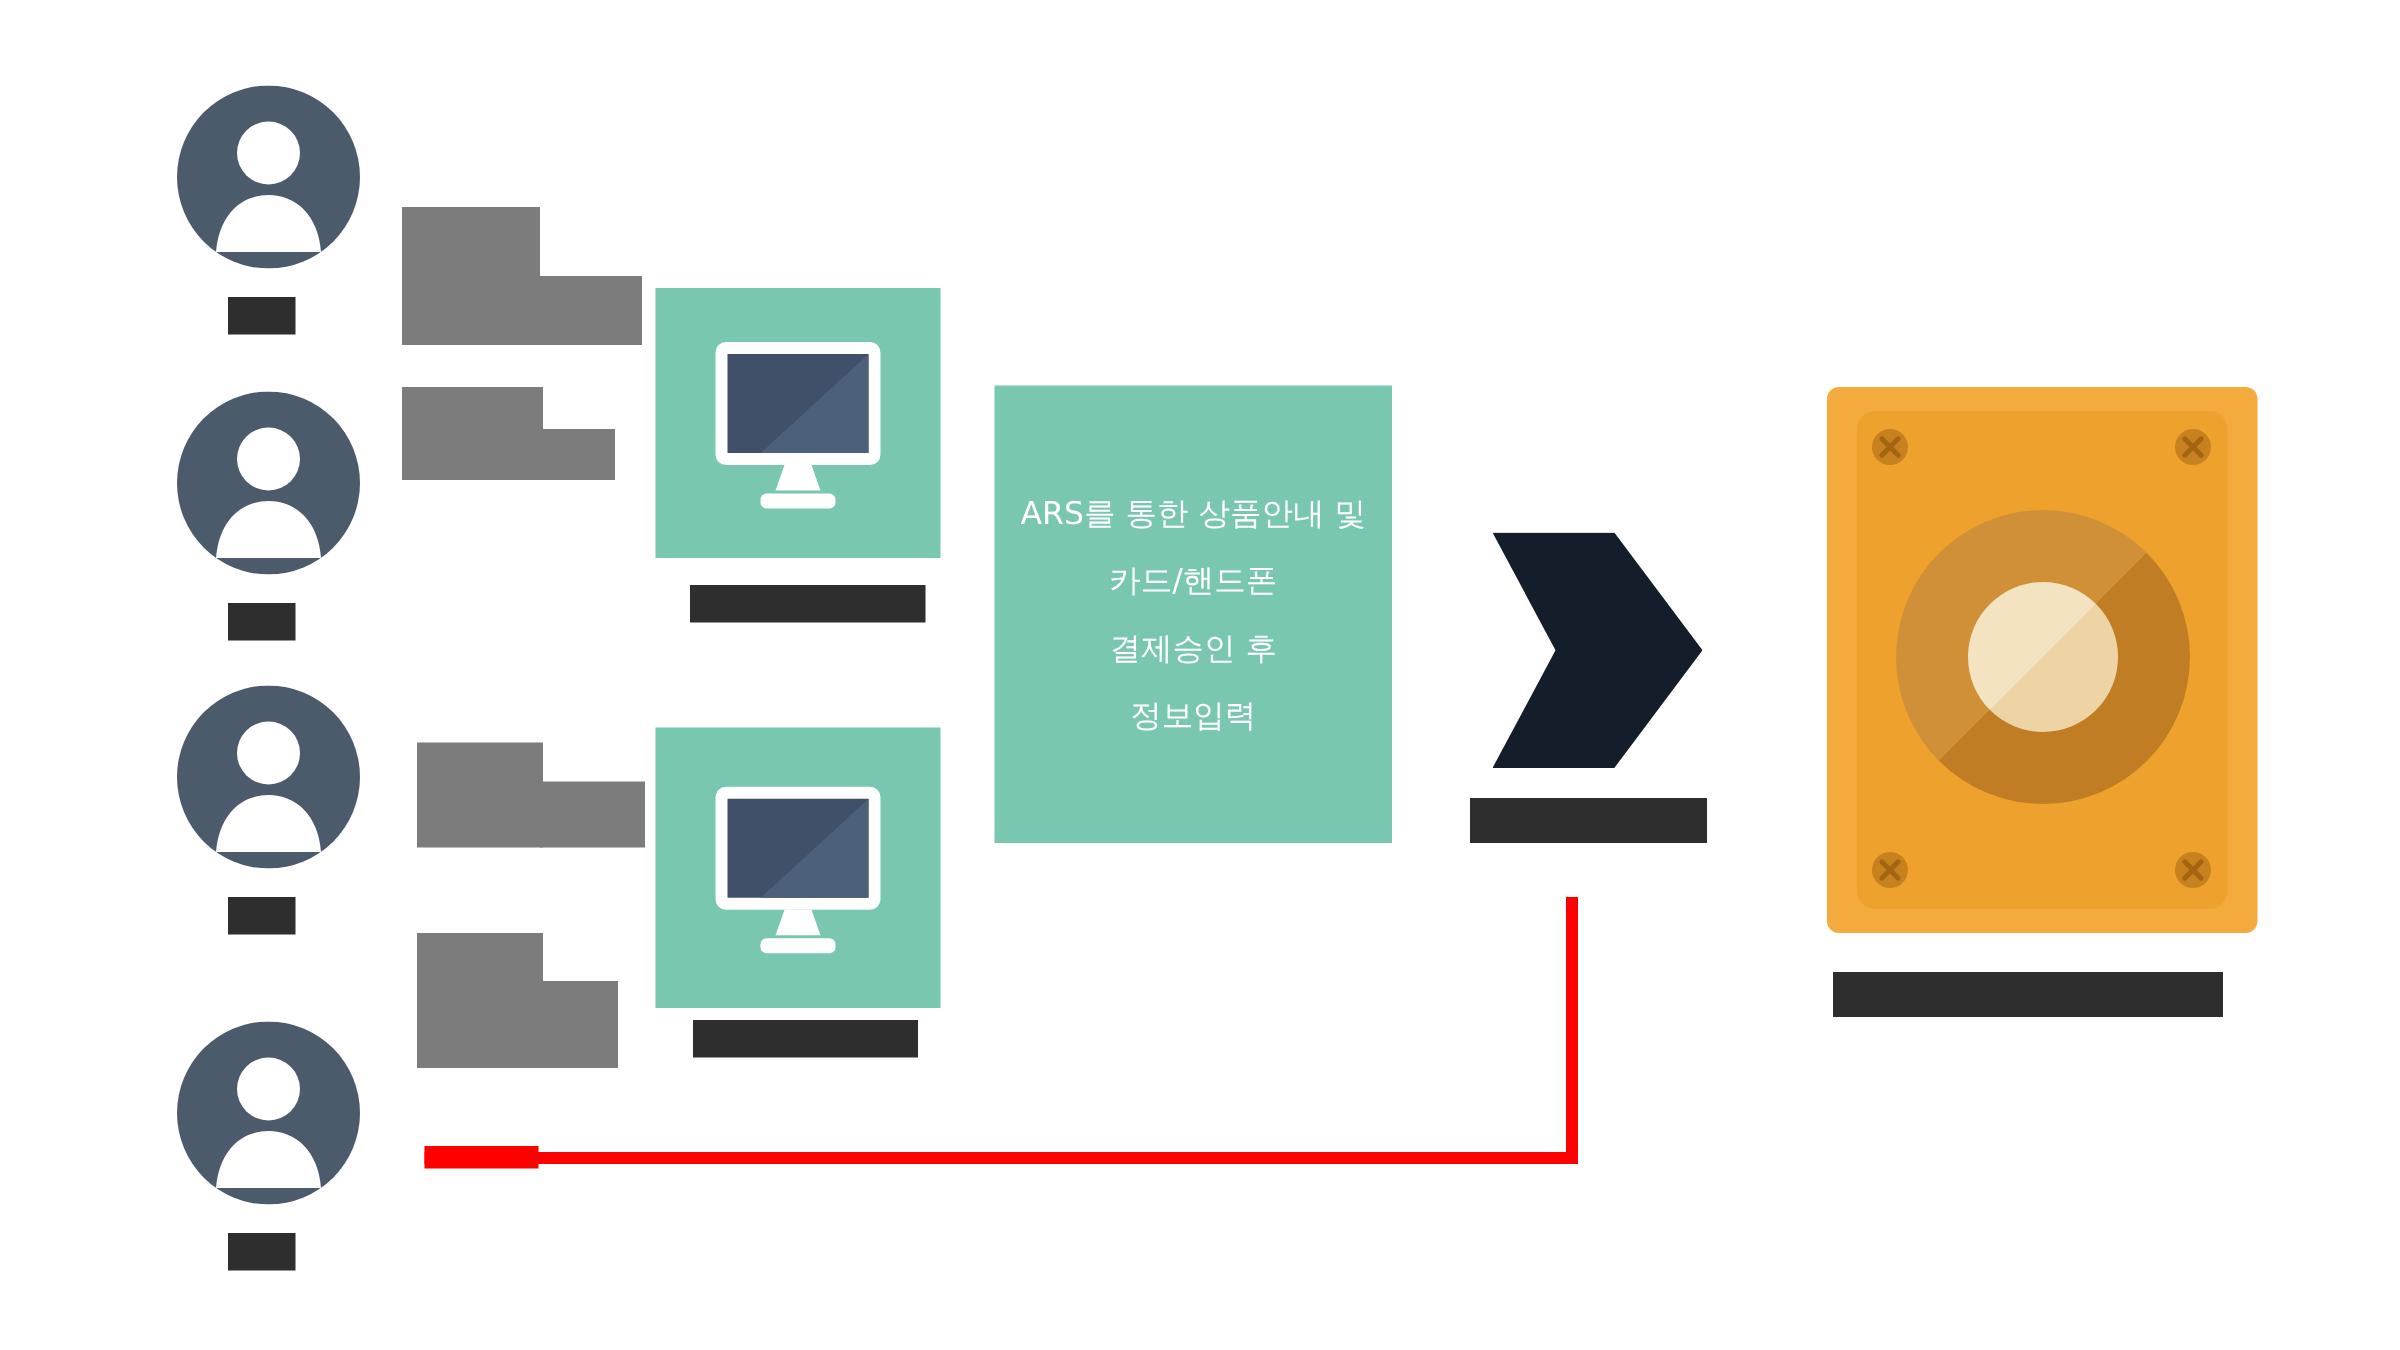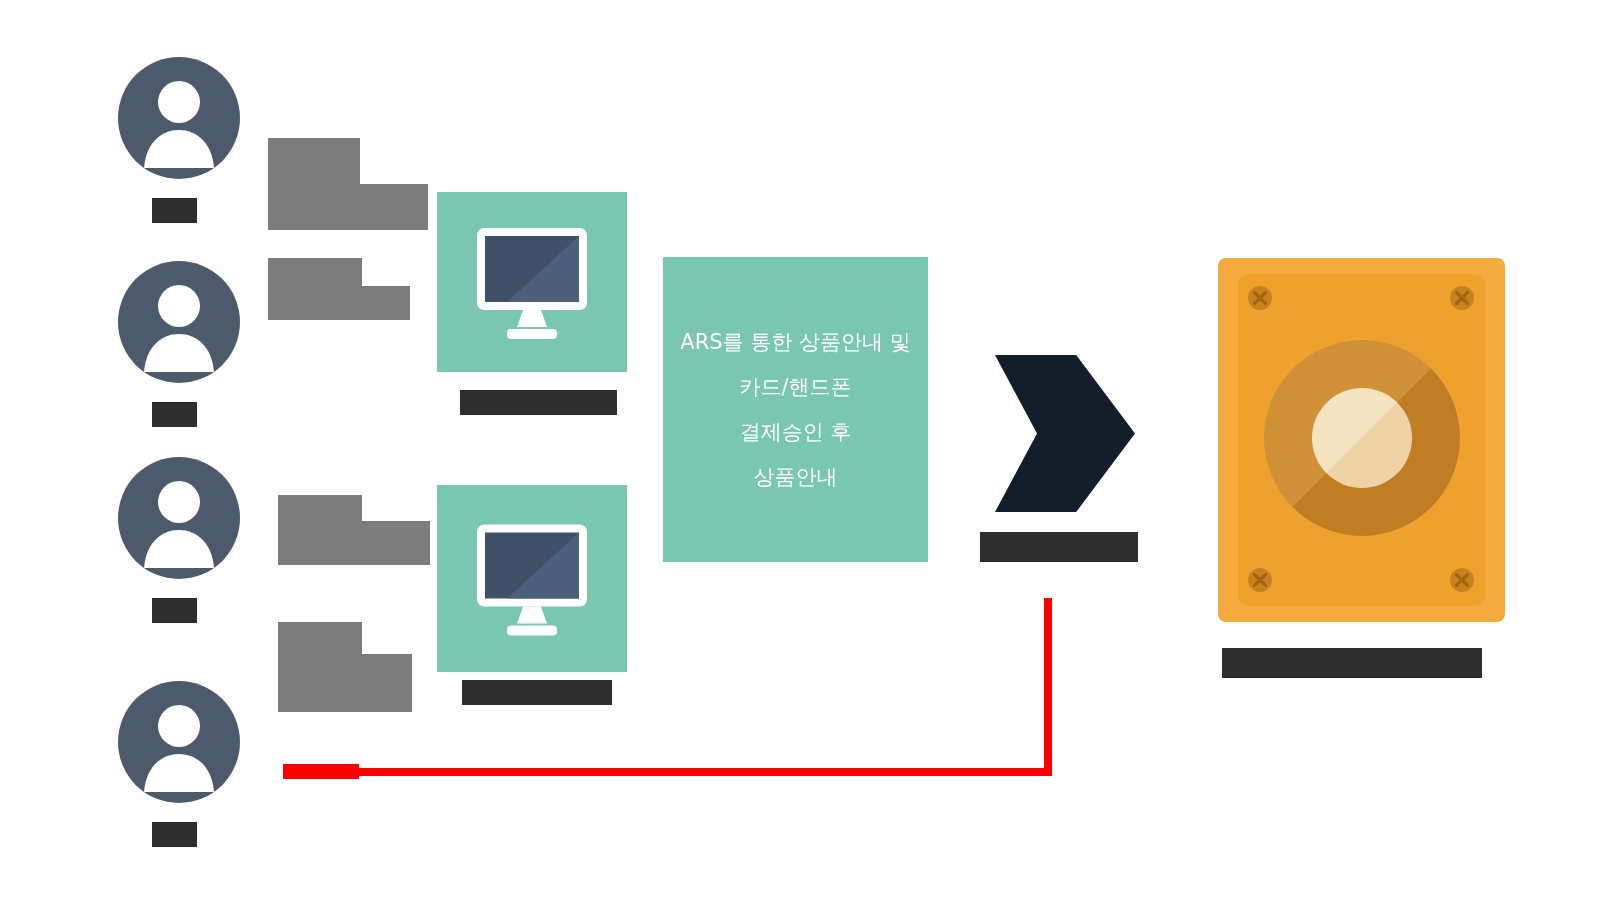--- a/index.html
+++ b/index.html
@@ -104,21 +104,21 @@
       <polygon points="86,118 104,118 110,135 80,135" fill="#ffffff"></polygon>
       <rect x="70" y="137" width="50" height="10" rx="4" fill="#ffffff"></rect>
     </svg>
   </div>
   <div class="bar" style="left:462px;top:680px;width:150px;height:25px"></div>
 
   <div class="ars-box">
     <div class="ars-line">ARS를 통한 상품안내 및</div>
     <div class="ars-line">카드/핸드폰</div>
     <div class="ars-line">결제승인 후</div>
-    <div class="ars-line">상품안내</div>
+    <div class="ars-line">정보입력</div>
   </div>
 
   <div class="chevron"></div>
   <div class="bar" style="left:980px;top:532px;width:158px;height:30px"></div>
 
   <div class="speaker">
     <div class="speaker-inner"></div>
     <svg class="screw" style="left:30px;top:28px" viewBox="0 0 22 22">
       <circle cx="11" cy="11" r="11" style="fill:var(--screw,#c8811f)"></circle>
       <path d="M6 6 L16 16 M16 6 L6 16" style="stroke:var(--screw_cross,#a3650f)" stroke-width="3" stroke-linecap="round"></path>

